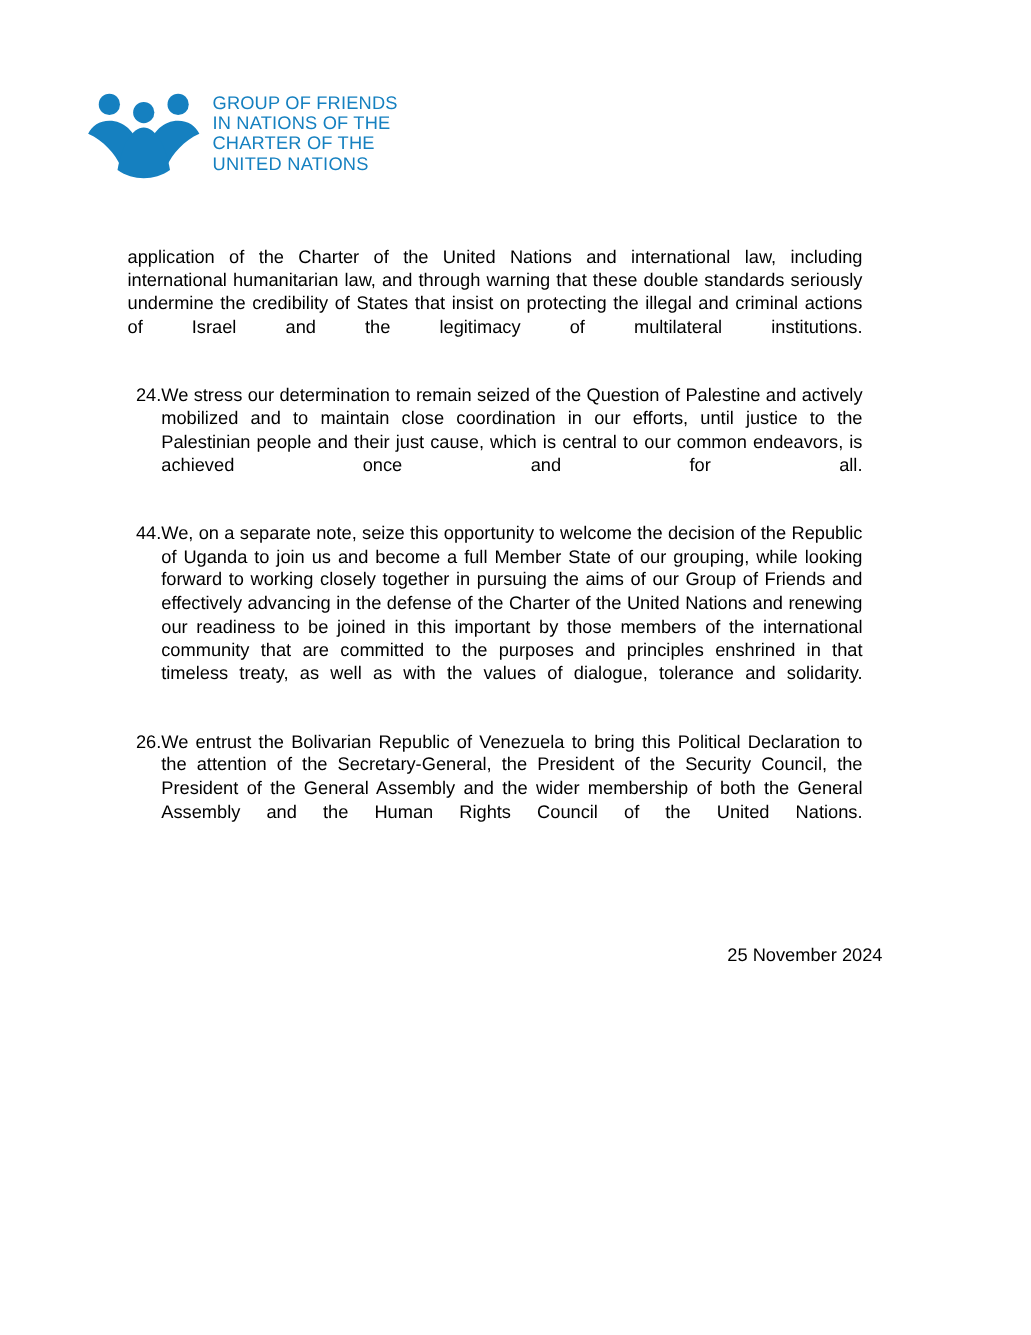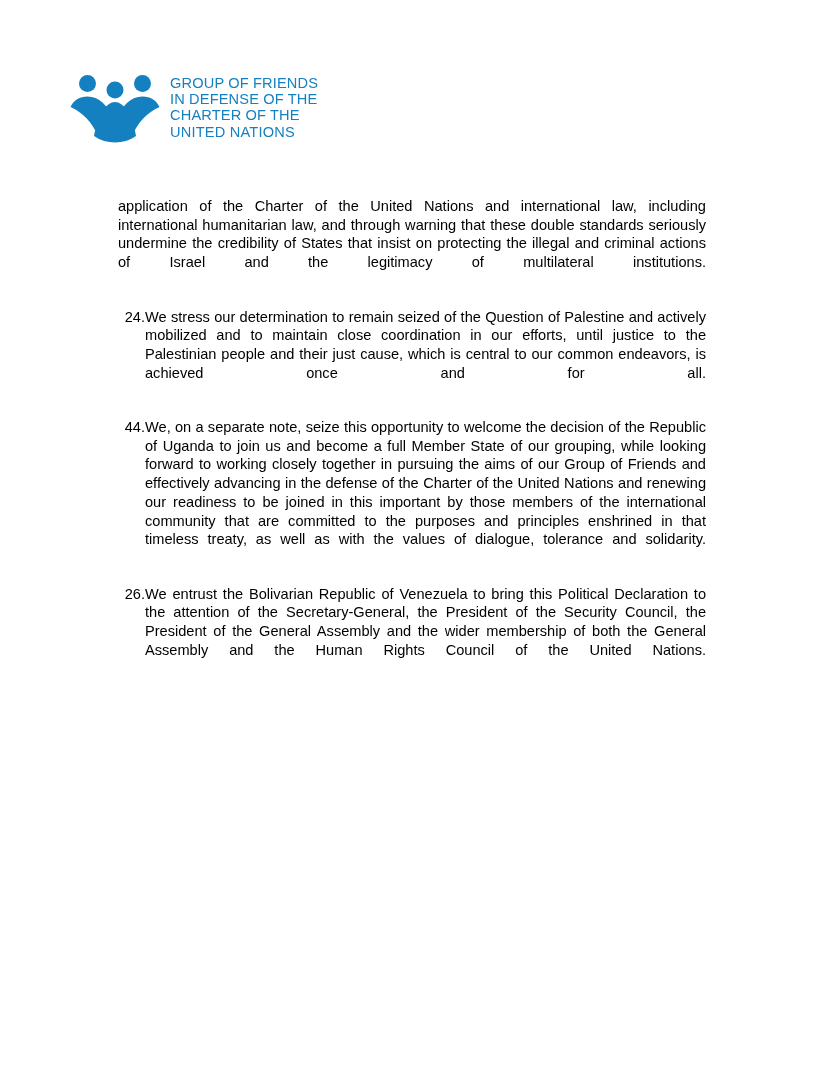--- a/index.html
+++ b/index.html
@@ -50,21 +50,21 @@
     display: block;
   }
   .logo-line.bold {
     font-weight: normal;
     letter-spacing: 0.2px;
   }
 
   
   .content {
     position: absolute;
-    left: 118px;
+    left: 102px;
     top: 197px;
     width: 588px;
   }
 
   .para {
     display: flex;
     align-items: flex-start;
     text-align: justify;
     text-justify: inter-word;
     font-size: 14.6px;
@@ -123,21 +123,21 @@
 
       <circle cx="74.5" cy="11.5" r="8.5" fill="#1580c0"></circle>
       <path d="M74.5 24.5 C 63 24.5 54 33 50.5 46 L 65.5 61 C 70 51 79 40.5 91.5 35 C 88.5 28.5 82.5 24.5 74.5 24.5 Z" fill="#1580c0"></path>
 
       <circle cx="47" cy="18" r="8.5" fill="#1580c0"></circle>
       <path d="M47 30 C 56 30 64.5 43.5 68 64 C 61.5 68.5 54.5 70.5 47 70.5 C 39.5 70.5 32.5 68.5 26 64 C 29.5 43.5 38 30 47 30 Z" fill="#1580c0"></path>
     </svg>
 
     <div class="logo-wordmark">
       <span class="logo-line">GROUP OF FRIENDS</span>
-      <span class="logo-line">IN DEFENSE OF THE</span>
+      <span class="logo-line">IN NATIONS OF THE</span>
       <span class="logo-line">CHARTER OF THE</span>
       <span class="logo-line bold">UNITED NATIONS</span>
     </div>
   </div>
 
   <div class="content">
 
     <div class="para no-number">
       <span class="para-body">application of the Charter of the United Nations and international law, including international humanitarian law, and through warning that these double standards seriously undermine the credibility of States that insist on protecting the illegal and criminal actions of Israel and the legitimacy of multilateral institutions.</span>
     </div>
@@ -152,14 +152,15 @@
       <span class="para-body">We, on a separate note, seize this opportunity to welcome the decision of the Republic of Uganda to join us and become a full Member State of our grouping, while looking forward to working closely together in pursuing the aims of our Group of Friends and effectively advancing in the defense of the Charter of the United Nations and renewing our readiness to be joined in this important by those members of the international community that are committed to the purposes and principles enshrined in that timeless treaty, as well as with the values of dialogue, tolerance and solidarity.</span>
     </div>
 
     <div class="para">
       <span class="para-num">26.</span>
       <span class="para-body">We entrust the Bolivarian Republic of Venezuela to bring this Political Declaration to the attention of the Secretary-General, the President of the Security Council, the President of the General Assembly and the wider membership of both the General Assembly and the Human Rights Council of the United Nations.</span>
     </div>
 
   </div>
 
+  <div class="date-line">25 November 2024</div>
 
 </div>
 
 </body></html>

